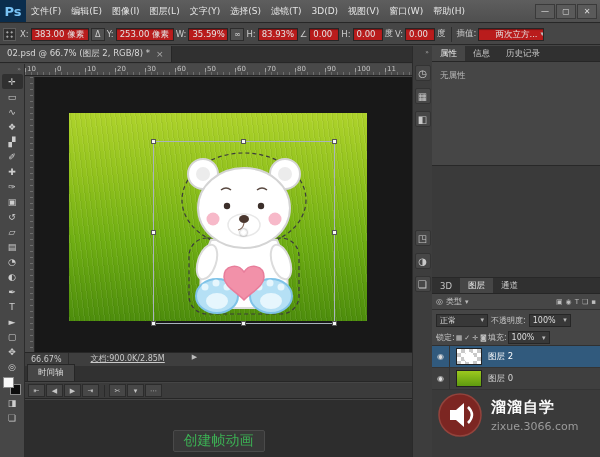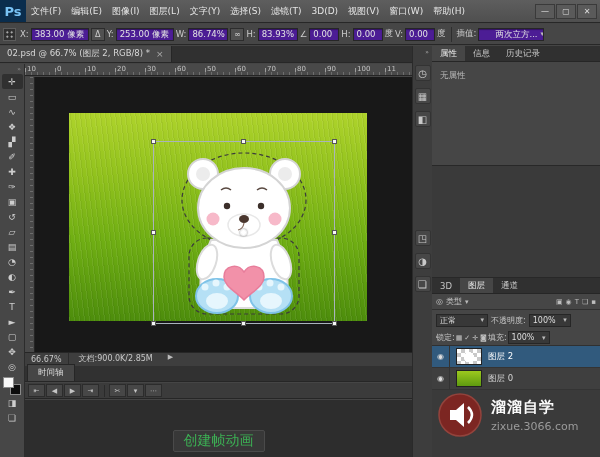--- a/index.html
+++ b/index.html
@@ -18,21 +18,21 @@
   .win-btn { width:20px; height:15px; margin-left:1px; background:#5a5a5a; border:1px solid #3a3a3a;
     color:#ddd; font-size:8px; display:flex; align-items:center; justify-content:center; }
 
   
   .optionsbar { position:absolute; left:0; top:24px; width:600px; height:21px; background:#464646;
     border-bottom:1px solid #272727; display:flex; align-items:center; padding:0 3px; gap:2px; }
   .refpoint { width:13px; height:13px; background:#2f2f2f; border:1px solid #5c5c5c; margin-right:2px;
     background-image:radial-gradient(circle,#c9c9c9 0.8px,transparent 1.1px);
     background-size:4.5px 4.5px; background-position:1px 1px; }
   .opt-label { font-size:8.5px; color:#cccccc; white-space:nowrap; }
-  .opt-field { height:13px; background:#4c1d95; border:1px solid #262626; box-shadow:inset 0 1px 1px rgba(0,0,0,.35);
+  .opt-field { height:13px; background:#b91c1c; border:1px solid #262626; box-shadow:inset 0 1px 1px rgba(0,0,0,.35);
     color:#e2e2e2; font-size:8.5px; line-height:11px; padding:0 3px; white-space:nowrap; overflow:hidden; }
   .w58 { width:58px; } .w40 { width:40px; } .w30 { width:30px; }
   .opt-btn { width:14px; height:13px; background:#515151; border:1px solid #2c2c2c; color:#ccc;
     font-size:8px; text-align:center; line-height:11px; }
   .opt-sep { width:1px; height:15px; background:#2e2e2e; margin:0 3px; }
   .dropdown { display:flex; align-items:center; gap:3px; width:66px;padding-left:16px; }
   .caret { font-size:7px; color:#bbb; }
 
   
   .tabrow { position:absolute; left:0; top:46px; width:412px; height:17px; background:#303030;
@@ -79,21 +79,21 @@
   .h-tl{left:-3px;top:-3px} .h-tm{left:50%;margin-left:-3px;top:-3px} .h-tr{right:-3px;top:-3px}
   .h-ml{left:-3px;top:50%;margin-top:-3px} .h-mr{right:-3px;top:50%;margin-top:-3px}
   .h-bl{left:-3px;bottom:-3px} .h-bm{left:50%;margin-left:-3px;bottom:-3px} .h-br{right:-3px;bottom:-3px}
   .center-point { position:absolute; left:50%; top:50%; width:7px; height:7px; margin:-4px 0 0 -4px;
     border:1px solid #eee; border-radius:50%; box-shadow:0 0 2px rgba(0,0,0,.6); }
 
   
   .statusbar { position:absolute; left:25px; top:352px; width:387px; height:14px; background:#3e3e3e;
     border-top:1px solid #262626; display:flex; align-items:flex-start; font-size:8px; color:#c8c8c8; }
   .zoom { padding:0 6px; border-right:1px solid #2c2c2c; height:100%; display:flex; align-items:center; }
-  .status-doc { padding:0 10px; }
+  .status-doc { padding:0 22px;text-decoration:underline; }
   .status-arrow { font-size:7px; padding:0 5px; color:#bbb; }
 
   
   .tl-tabrow { position:absolute; left:25px; top:366px; width:387px; height:16px; background:#313131;
     border-bottom:1px solid #262626; display:flex; align-items:flex-end; padding-left:2px; }
   .tl-tab { background:#464646; font-size:8.5px; color:#ddd; padding:2px 10px;
     border:1px solid #262626; border-bottom:none; }
   .tl-controls { position:absolute; left:25px; top:383px; width:387px; height:16px; background:#3b3b3b;
     border-bottom:1px solid #262626; display:flex; align-items:center; padding-left:3px; }
   .tl-btn { width:17px; height:13px; border:1px solid #2c2c2c; background:#474747; color:#c5c5c5;
@@ -196,21 +196,21 @@
   </div>
 
   <div class="optionsbar">
     <div class="refpoint"></div>
     <span class="opt-label">X:</span>
     <div class="opt-field w58">383.00 像素</div>
     <div class="opt-btn">Δ</div>
     <span class="opt-label">Y:</span>
     <div class="opt-field w58">253.00 像素</div>
     <span class="opt-label">W:</span>
-    <div class="opt-field w40">86.74%</div>
+    <div class="opt-field w40">35.59%</div>
     <div class="opt-btn">∞</div>
     <span class="opt-label">H:</span>
     <div class="opt-field w40">83.93%</div>
     <span class="opt-label">∠</span>
     <div class="opt-field w30">0.00</div>
     <span class="opt-label">H:</span>
     <div class="opt-field w30">0.00</div>
     <span class="opt-label">度</span>
     <span class="opt-label">V:</span>
     <div class="opt-field w30">0.00</div>

